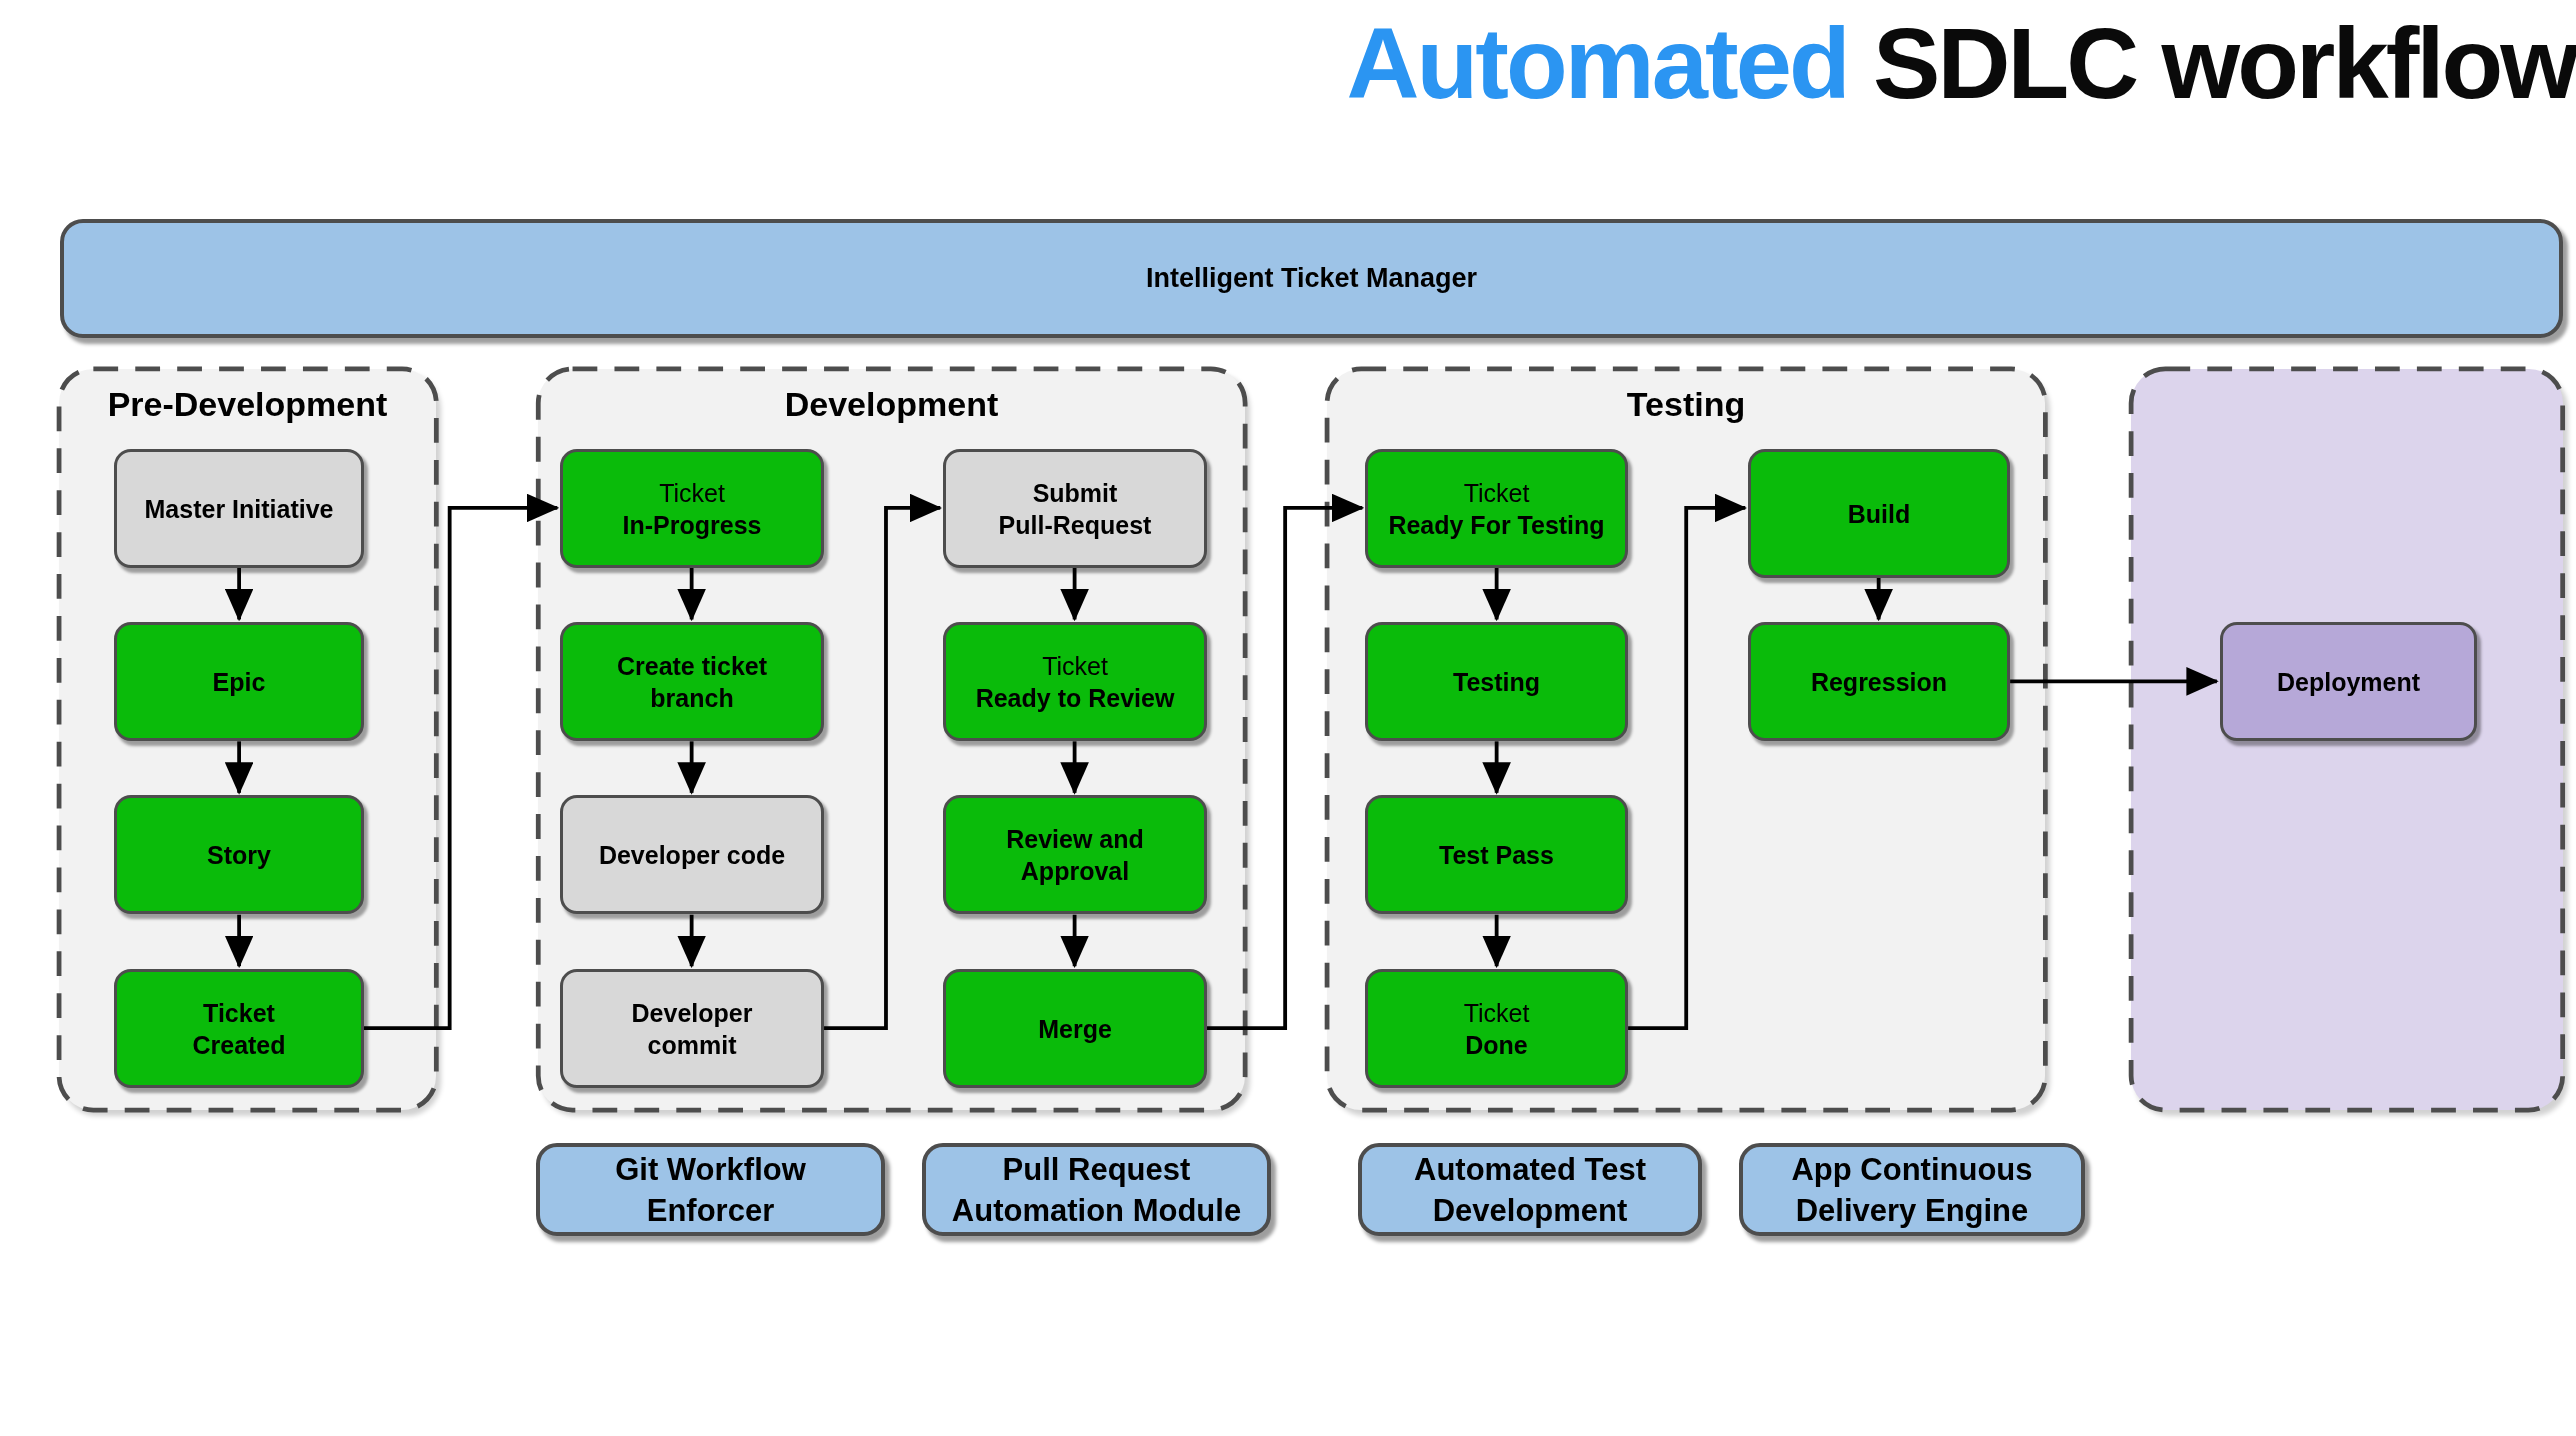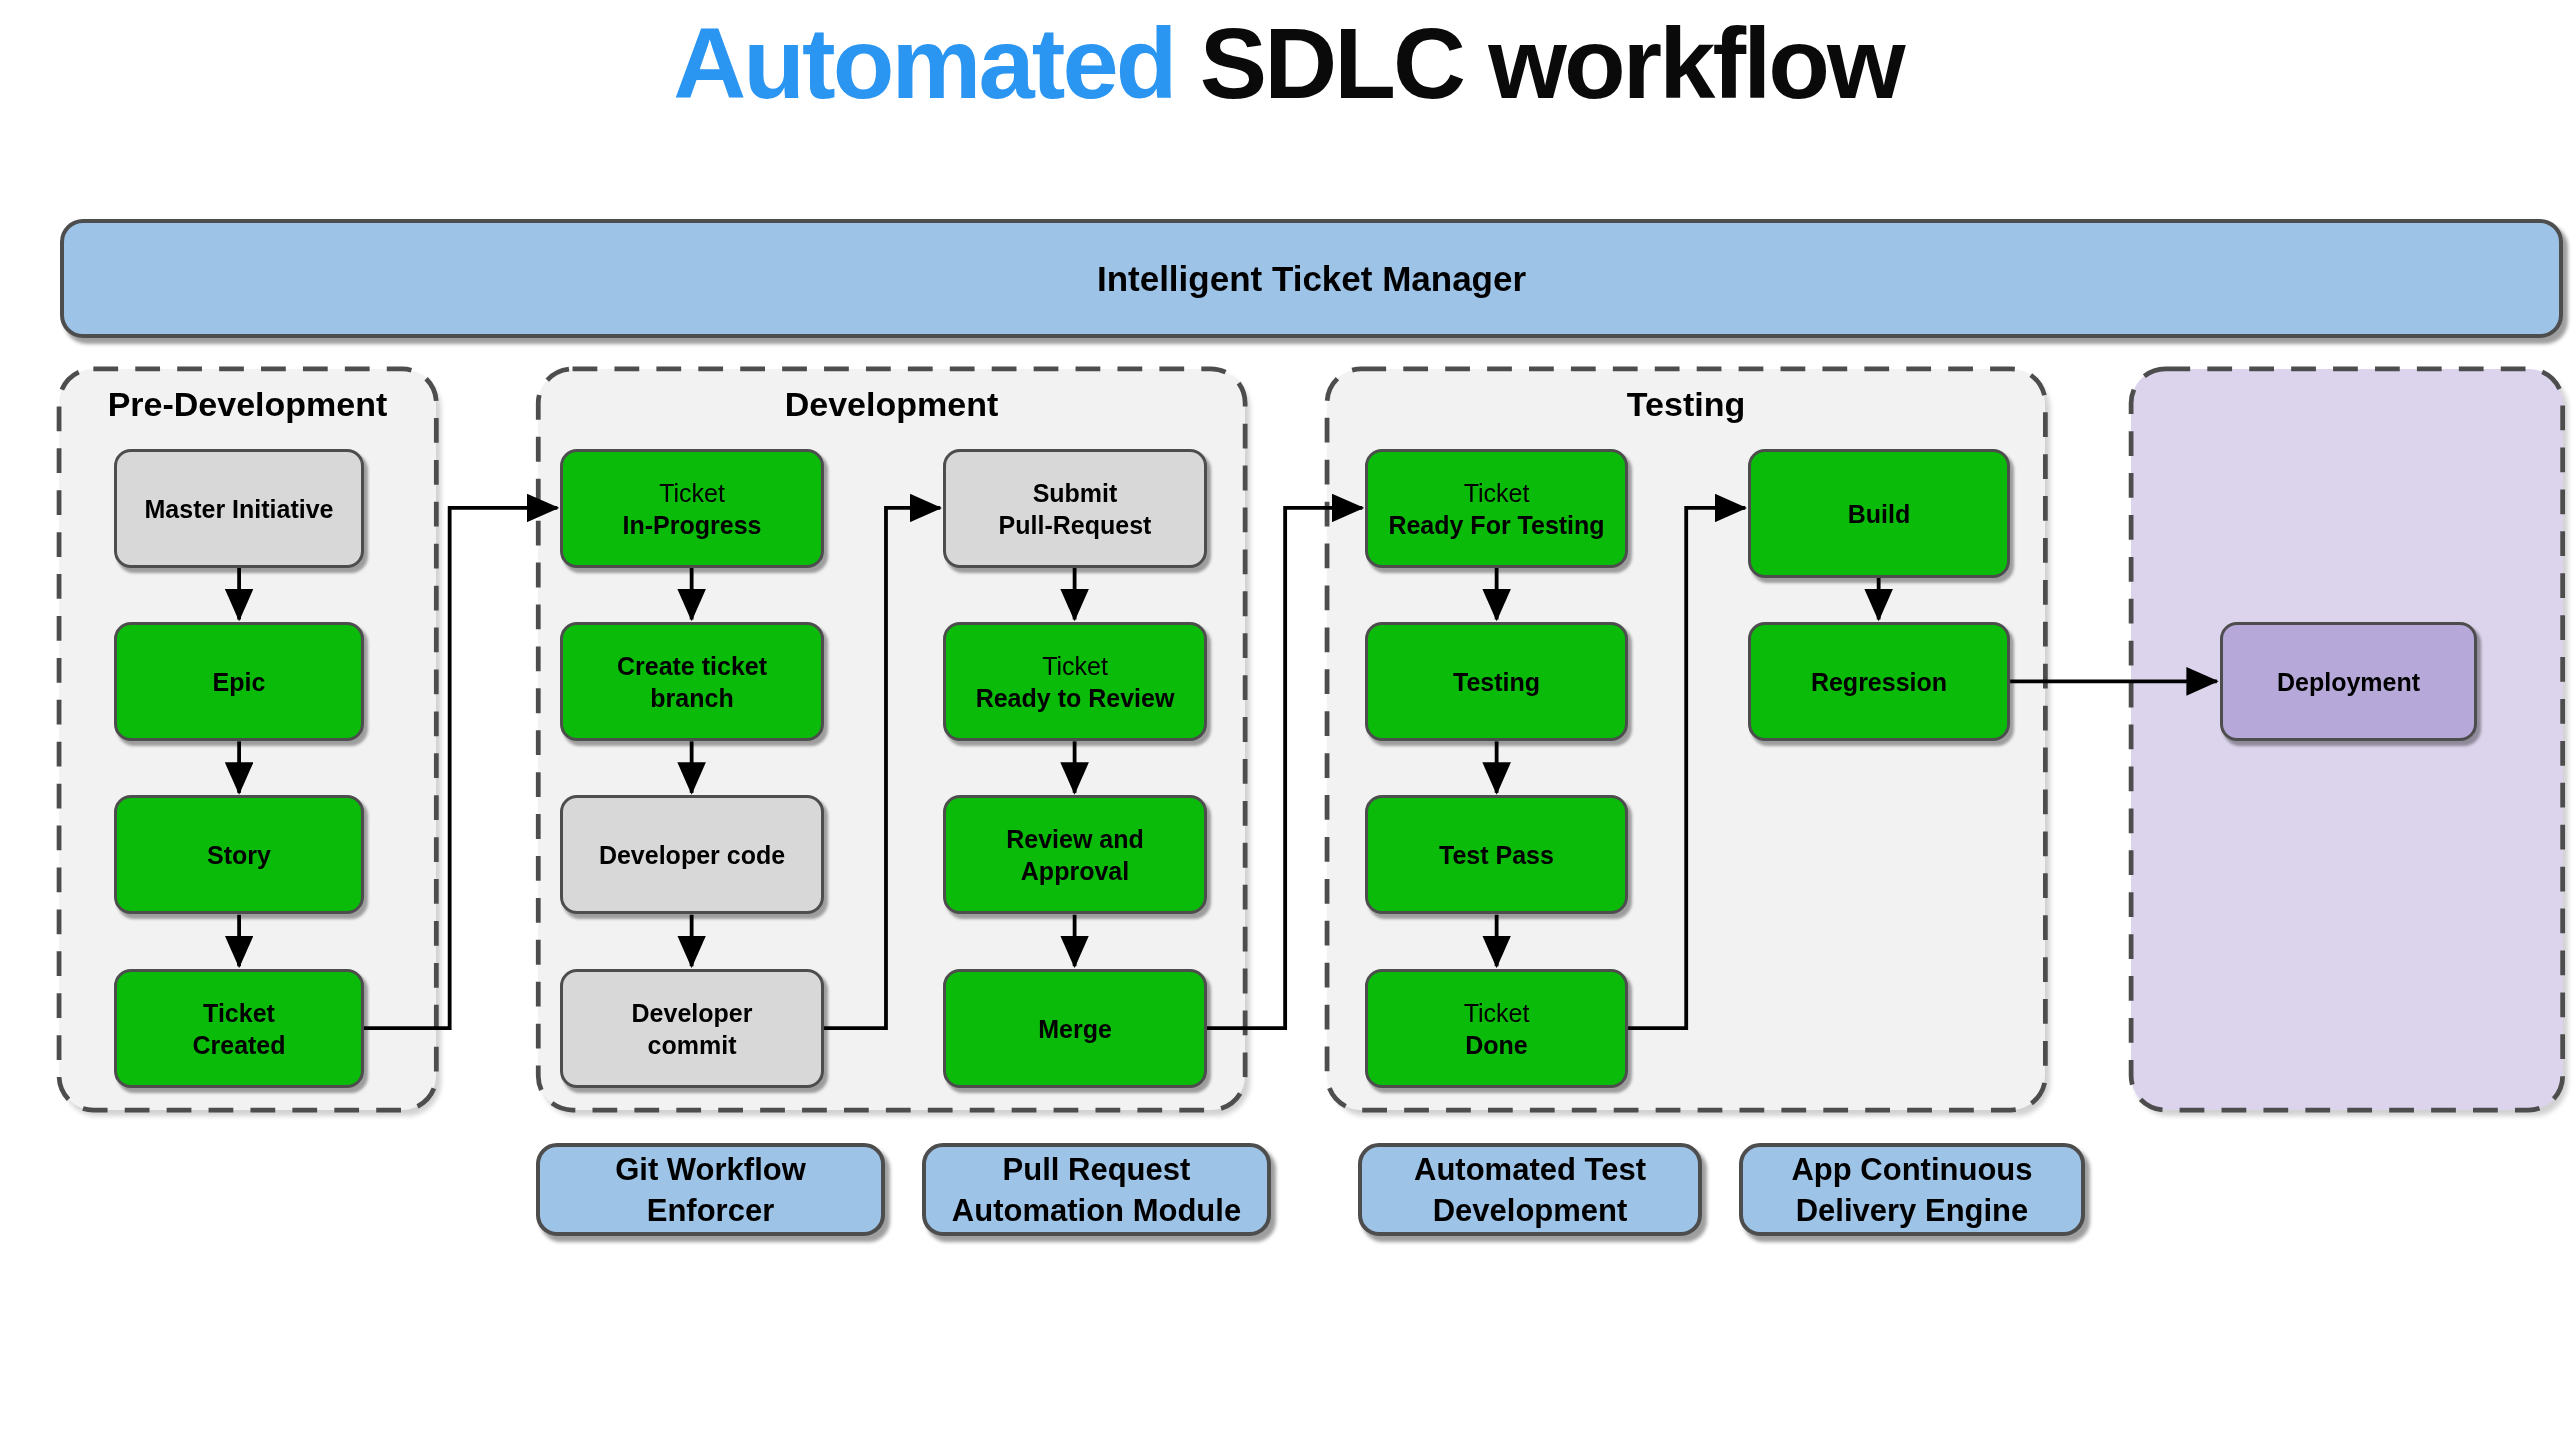--- a/index.html
+++ b/index.html
@@ -1,28 +1,28 @@
 <!DOCTYPE html>
 <html style="--accent-blue: #2B95F2; --green: #0ABB0A; --box-gray: #D8D8D8; --light-blue: #9DC3E7; --purple-container: #DCD4EC; --purple-box: #B6A8D8; --outline: #4D4D4D; --container-bg: #F2F2F2;"><head>
 <meta charset="utf-8">
 <style>
   html,body{margin:0;padding:0;background:#ffffff;}
   body{width:2576px;height:1437px;font-family:"Liberation Sans","DejaVu Sans",sans-serif;color:#000;}
   .canvas{position:relative;width:2576px;height:1437px;background:#ffffff;overflow:hidden;}
 
-  .main-title{position:absolute;top:1.9px;left:0;width:100%;text-align:center;
+  .main-title{position:absolute;top:1.9px;left:0;width:100%;text-align:right;
     font-size:101px;font-weight:bold;letter-spacing:-2.9px;line-height:122px;}
   .main-title .accent{color:var(--accent-blue,#2B95F2);}
   .main-title .rest{color:#0a0a0a;}
 
   .bar{position:absolute;left:60px;width:2503px;height:119px;
     background:var(--light-blue,#9DC3E7);
     border:4.8px solid var(--outline,#4D4D4D);border-radius:23px;
     display:flex;align-items:center;justify-content:center;
-    font-size:35px;font-weight:bold;box-shadow:4.8px 5.7px 3.8px rgba(0,0,0,.38);
+    font-size:27px;font-weight:bold;box-shadow:4.8px 5.7px 3.8px rgba(0,0,0,.38);
     box-sizing:border-box;}
   .bar.top{top:219px;}
   .bar.bottom{top:1294px;}
 
   .container{position:absolute;top:369px;height:741px;
     background:var(--container-bg,#F2F2F2);border-radius:34px;
     box-shadow:4.8px 5.7px 5.7px rgba(0,0,0,.18);}
   .container.purplebg{background:var(--purple-container,#DCD4EC);}
 
   .section-title{position:absolute;top:385px;text-align:center;

